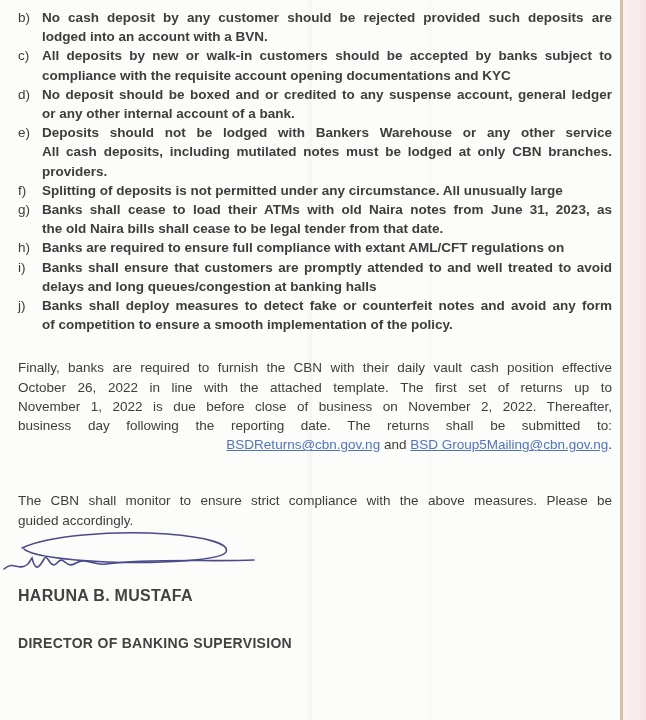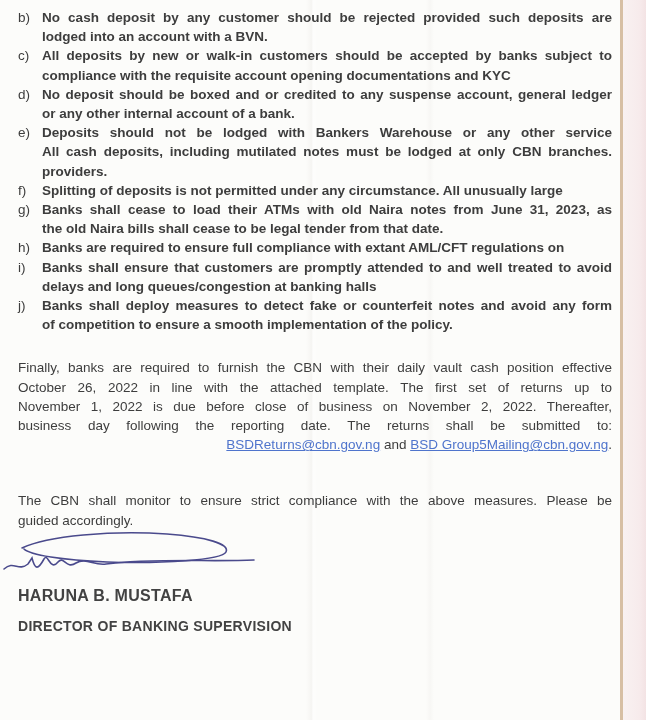--- a/index.html
+++ b/index.html
@@ -36,21 +36,21 @@
 
   .para-finally { margin-top: 24px; }
   .email-line { white-space: nowrap; text-align: right; }
   .doc-link { color: #4f74cc; text-decoration: underline; cursor: pointer; }
   .para-closing { margin-top: 37px; }
 
   .signature-wrap { margin-top: -2px; margin-left: -16px; height: 52px; }
   .signature-wrap svg { display: block; }
 
   .sig-name { margin-top: 6px; font-weight: bold; font-size: 16px; letter-spacing: 0.3px; color: #424242; }
-  .sig-title { margin-top: 12px; font-weight: bold; font-size: 14px; letter-spacing: 0.3px; color: #424242; }
+  .sig-title { margin-top: 29px; font-weight: bold; font-size: 14px; letter-spacing: 0.3px; color: #424242; }
 </style>
 </head>
 <body>
 
 <div class="page">
   <div class="crease crease-center"></div>
   <div class="crease crease-right"></div>
   <div class="paper-edge-line"></div>
   <div class="paper-edge-strip"></div>
 

